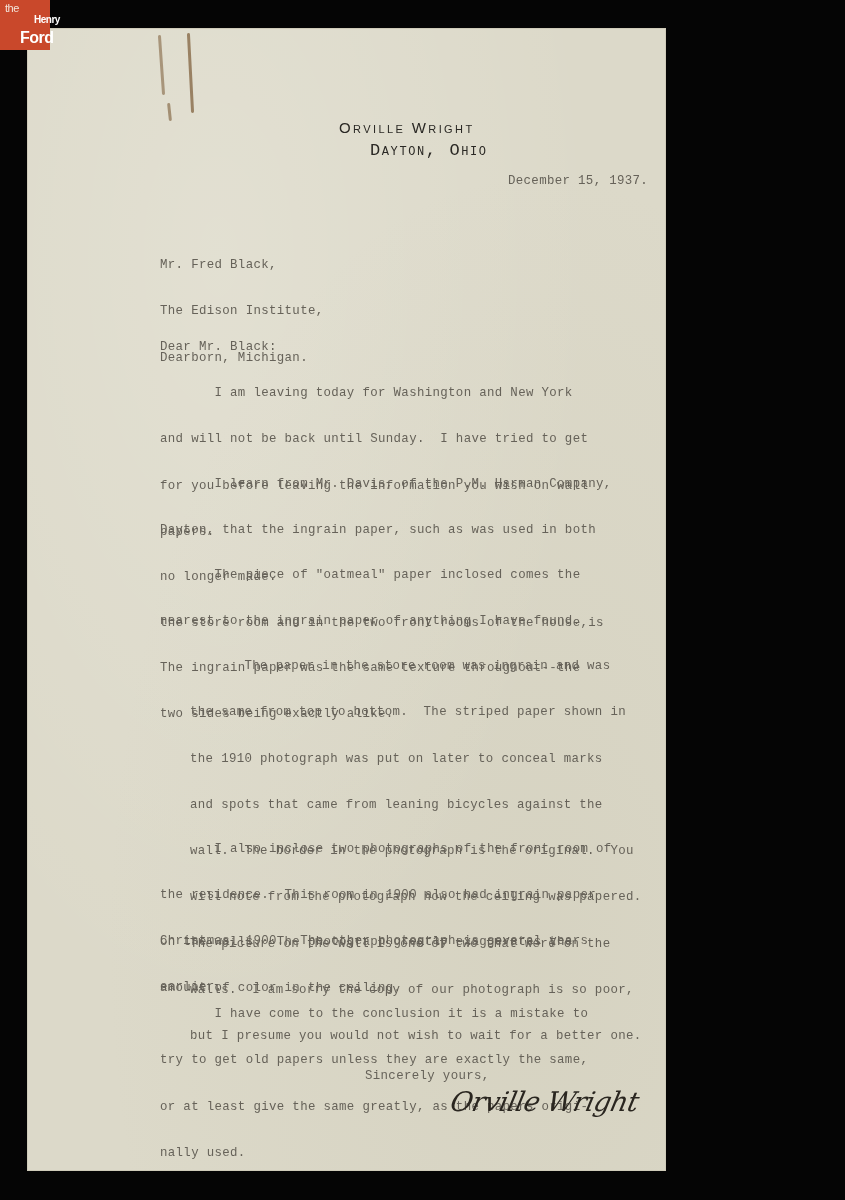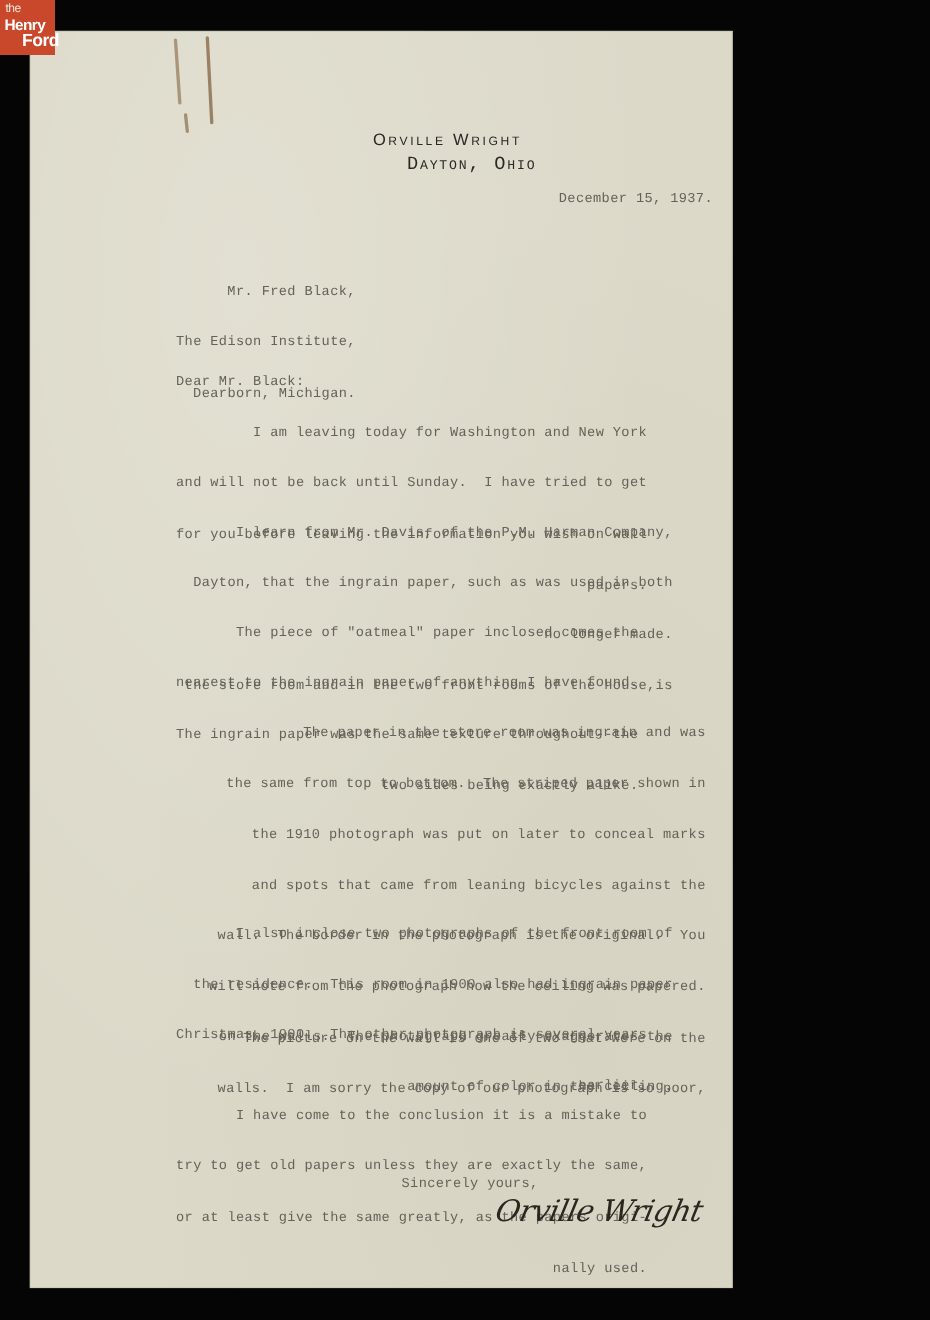--- a/index.html
+++ b/index.html
@@ -13,33 +13,32 @@
     position: absolute; left: 0; top: 0;
     width: 50px; height: 50px;
     background: #c9482b;
     color: #fff;
     font-family: "Liberation Sans", sans-serif;
     font-weight: bold;
     line-height: 1;
     z-index: 3;
   }
   .logo .the { position: absolute; left: 5px; top: 3px; font-size: 11px; font-weight: normal; color: #f3e6dc; letter-spacing: -0.5px; }
-  .logo .henry { position: absolute; left: 4px; top: 15px; font-size: 14px; letter-spacing: -0.5px; }
+  .logo .henry { position: absolute; left: 34px; top: 15px; font-size: 10px; letter-spacing: -0.5px; }
   .logo .ford { position: absolute; left: 20px; top: 30px; font-size: 16px; letter-spacing: -0.5px; }
 
   .paper {
     position: absolute;
     left: 27px; top: 28px;
     width: 639px; height: 1143px;
     background: #dcd9c9;
     background-image:
       radial-gradient(ellipse at 30% 20%, rgba(255,255,250,0.18), rgba(0,0,0,0) 60%),
       radial-gradient(ellipse at 80% 80%, rgba(180,175,150,0.15), rgba(0,0,0,0) 60%);
     box-shadow: inset 0 0 0 1px #cfcbb9;
-    text-align: right;
   }
   .stain {
     position: absolute;
     width: 3px;
     background: #7a5a35;
     opacity: 0.75;
     border-radius: 2px;
   }
 
   .letterhead-name {
@@ -150,20 +149,21 @@
 
   <div class="typed block p4">
     <span class="line">       The paper in the store room was ingrain and was</span>
     <span class="line">the same from top to bottom.  The striped paper shown in</span>
     <span class="line">the 1910 photograph was put on later to conceal marks</span>
     <span class="line">and spots that came from leaning bicycles against the</span>
     <span class="line">wall.  The border in the photograph is the original.  You</span>
     <span class="line">will note from the photograph how the ceiling was papered.</span>
     <span class="line">The picture on the wall is one of two that were on the</span>
     <span class="line">walls.  I am sorry the copy of our photograph is so poor,</span>
+    <span class="line">but I presume you would not wish to wait for a better one.</span>
   </div>
 
   <div class="typed block p5">
     <span class="line">       I also inclose two photographs of the front room of</span>
     <span class="line">the residence.  This room in 1900 also had ingrain paper</span>
     <span class="line">on the walls.  The photograph greatly exaggerates the</span>
     <span class="line">amount of color in the ceiling.</span>
   </div>
 
   <div class="typed block p6">

